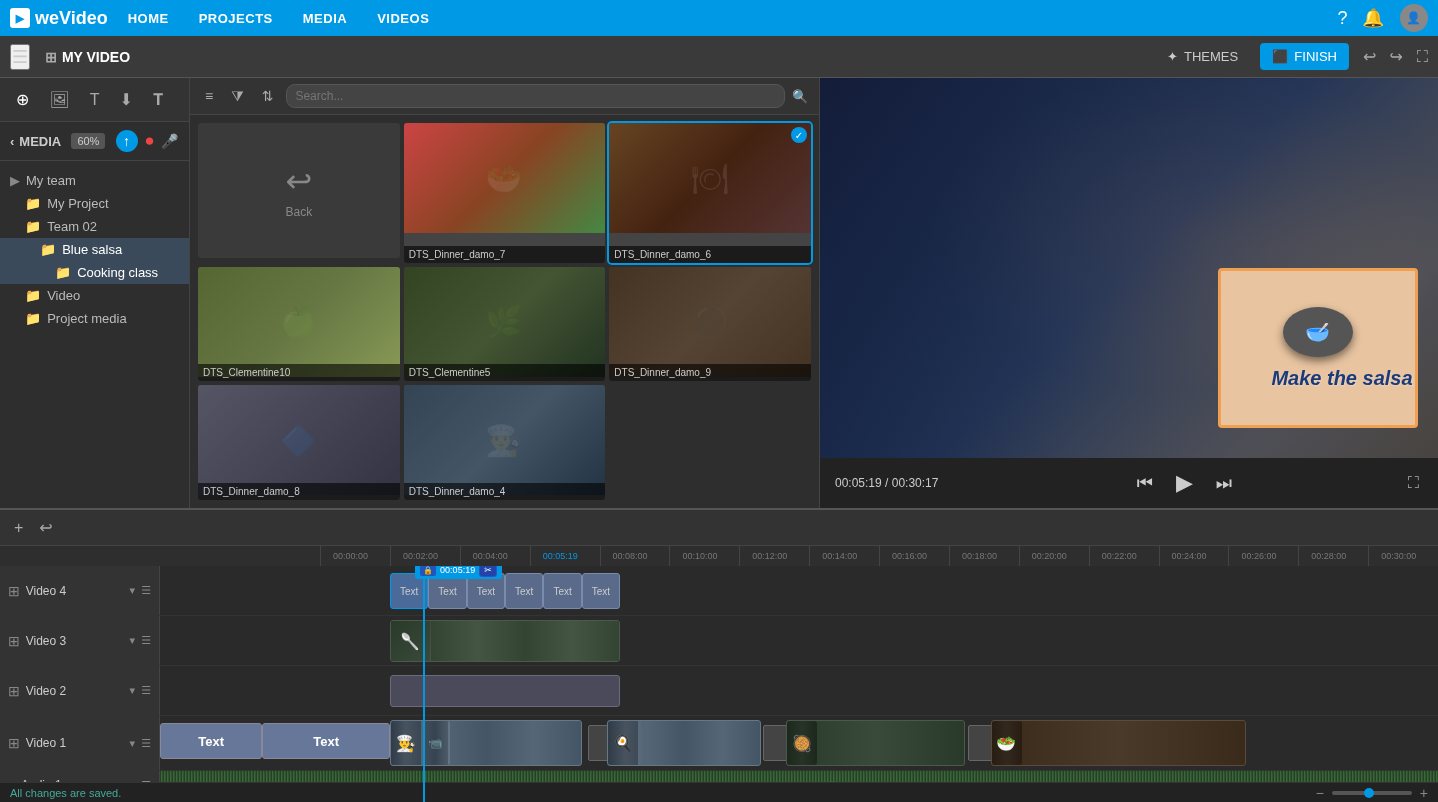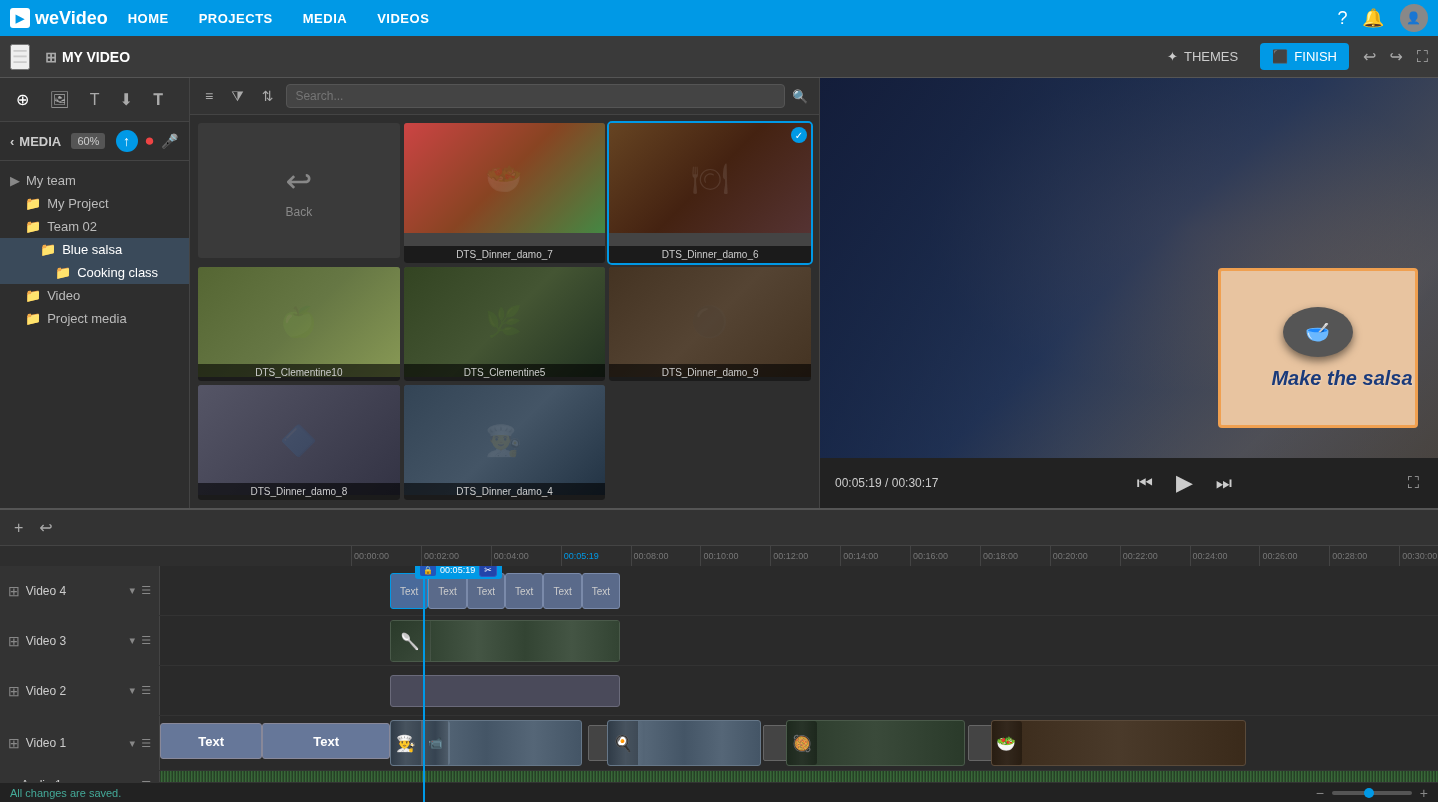--- a/index.html
+++ b/index.html
@@ -117,21 +117,21 @@
       border-bottom: 1px solid #444;
       background: #333;
     }
     #media-grid-toolbar .grid-tool { background: transparent; border: none; color: #aaa; font-size: 14px; cursor: pointer; padding: 3px 5px; }
     #media-grid-toolbar .search-input {
       flex: 1;
       background: #444;
       border: 1px solid #555;
       color: #ccc;
       padding: 4px 8px;
-      border-radius: 4px;
+      border-radius: 9px;
       font-size: 12px;
     }
     #media-grid-toolbar .search-btn { background: transparent; border: none; color: #aaa; font-size: 13px; cursor: pointer; }
 
     #media-grid {
       display: grid;
       grid-template-columns: repeat(3, 1fr);
       gap: 4px;
       padding: 8px;
       flex: 1;
@@ -155,21 +155,20 @@
     }
     .media-thumb .thumb-label {
       font-size: 10px;
       color: #ccc;
       padding: 3px 5px;
       background: rgba(0,0,0,0.6);
       position: absolute;
       bottom: 0;
       left: 0;
       right: 0;
-      text-align: center;
     }
     .media-thumb.back-btn {
       display: flex;
       flex-direction: column;
       align-items: center;
       justify-content: center;
       height: 135px;
       background: #3a3a3a;
     }
     .media-thumb.back-btn .back-arrow { font-size: 32px; color: #888; }
@@ -286,21 +285,21 @@
 
     #timeline-ruler {
       background: #2e2e2e;
       height: 20px;
       display: flex;
       align-items: center;
       overflow: hidden;
       position: relative;
     }
     #timeline-ruler .ruler-marks { display: flex; width: 100%; padding-left: 160px; }
-    .ruler-mark { font-size: 9px; color: #777; flex: 1; text-align: right; padding-left: 2px; border-left: 1px solid #444; height: 20px; display: flex; align-items: center; margin-left: 31px; }
+    .ruler-mark { font-size: 9px; color: #777; flex: 1; text-align: right; padding-left: 12px; border-left: 1px solid #444; height: 20px; display: flex; align-items: center; }
 
     #timeline-tracks {
       flex: 1;
       overflow-y: auto;
       overflow-x: hidden;
     }
     .track-row {
       display: flex;
       height: 50px;
       border-bottom: 1px solid #333;

